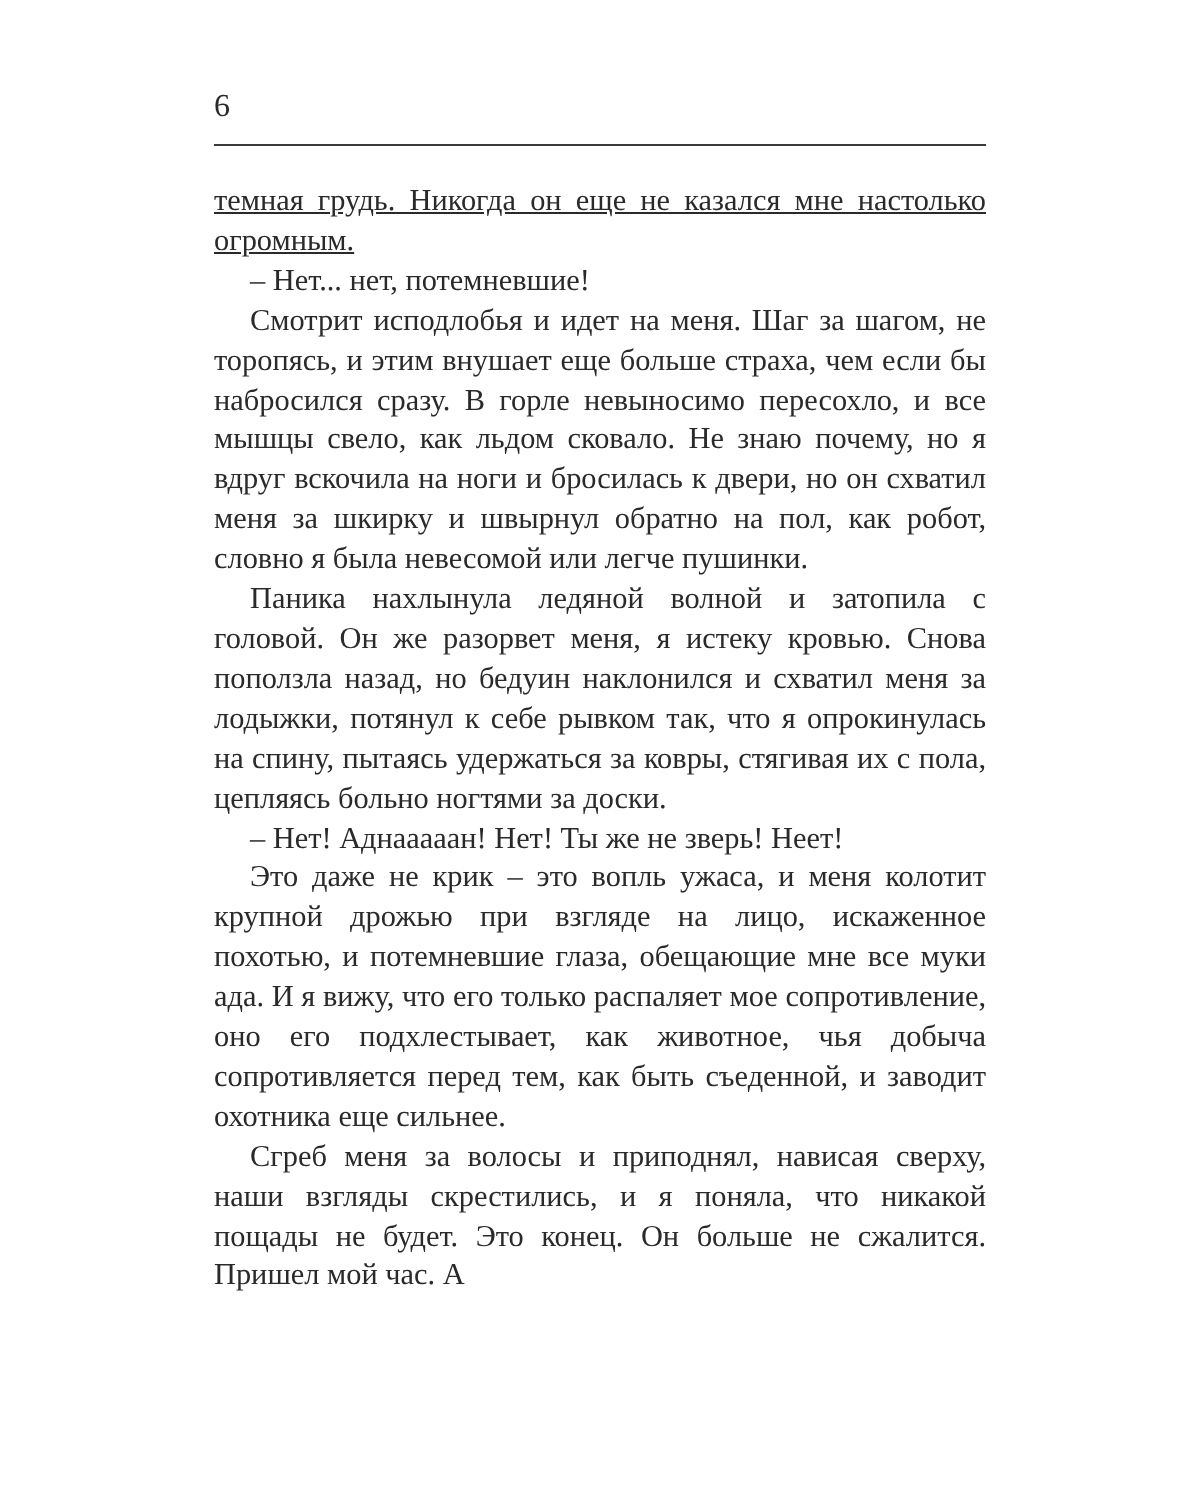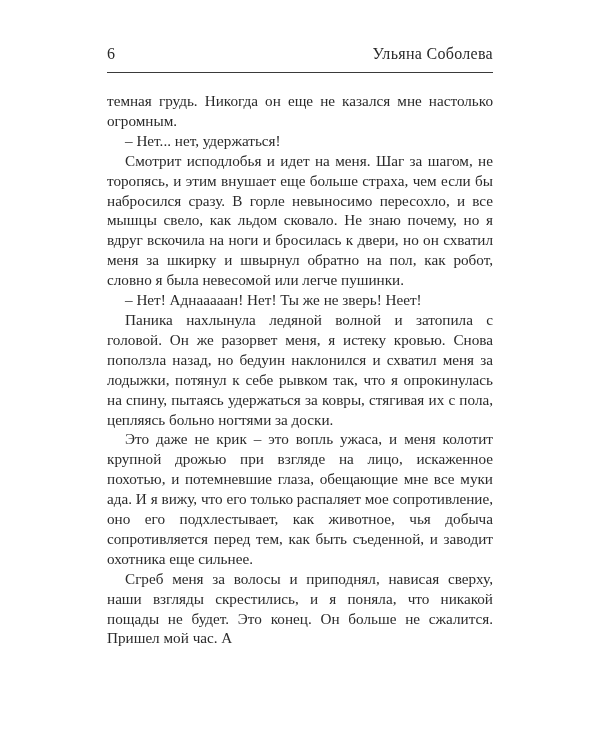--- a/index.html
+++ b/index.html
@@ -37,32 +37,32 @@
       line-height: 19.9px;
       text-align: justify;
     }
     .para {
       margin: 0;
       text-indent: 18px;
       hyphens: manual;
     }
     .para.no-indent {
       text-indent: 0;
+      text-decoration: underline;
     }
   </style>
 </head>
 <body>
 
 <div class="page">
   <div class="running-head">
     <span>6</span>
-    <span>Ульяна Соболева</span>
   </div>
   <div class="body-text">
     <p class="para no-indent">темная грудь. Никогда он еще не казался мне настолько огромным.</p>
-    <p class="para">– Нет... нет, удержаться!</p>
+    <p class="para">– Нет... нет, потемневшие!</p>
     <p class="para">Смотрит исподлобья и идет на меня. Шаг за шагом, не торопясь, и этим внушает еще больше страха, чем если бы набросился сразу. В горле невыносимо пересохло, и все мышцы свело, как льдом сковало. Не знаю почему, но я вдруг вскочила на ноги и бросилась к двери, но он схватил меня за шкирку и швырнул обратно на пол, как робот, словно я была невесомой или легче пушинки.</p>
+    <p class="para">Паника нахлынула ледяной волной и затопила с головой. Он же разорвет меня, я истеку кровью. Снова поползла назад, но бедуин наклонился и схватил меня за лодыжки, потянул к себе рывком так, что я опрокинулась на спину, пытаясь удержаться за ковры, стягивая их с пола, цепляясь больно ногтями за доски.</p>
     <p class="para">– Нет! Аднааааан! Нет! Ты же не зверь! Неет!</p>
-    <p class="para">Паника нахлынула ледяной волной и затопила с головой. Он же разорвет меня, я истеку кровью. Снова поползла назад, но бедуин наклонился и схватил меня за лодыжки, потянул к себе рывком так, что я опрокинулась на спину, пытаясь удержаться за ковры, стягивая их с пола, цепляясь больно ногтями за доски.</p>
     <p class="para">Это даже не крик – это вопль ужаса, и меня колотит крупной дрожью при взгляде на лицо, искаженное похотью, и потемневшие глаза, обещающие мне все муки ада. И я вижу, что его только распаляет мое сопротивление, оно его подхлестывает, как животное, чья добыча сопротивляется перед тем, как быть съеденной, и заводит охотника еще сильнее.</p>
     <p class="para">Сгреб меня за волосы и приподнял, нависая сверху, наши взгляды скрестились, и я поняла, что никакой пощады не будет. Это конец. Он больше не сжалится. Пришел мой час. А</p>
   </div>
 </div>
 
 </body></html>

